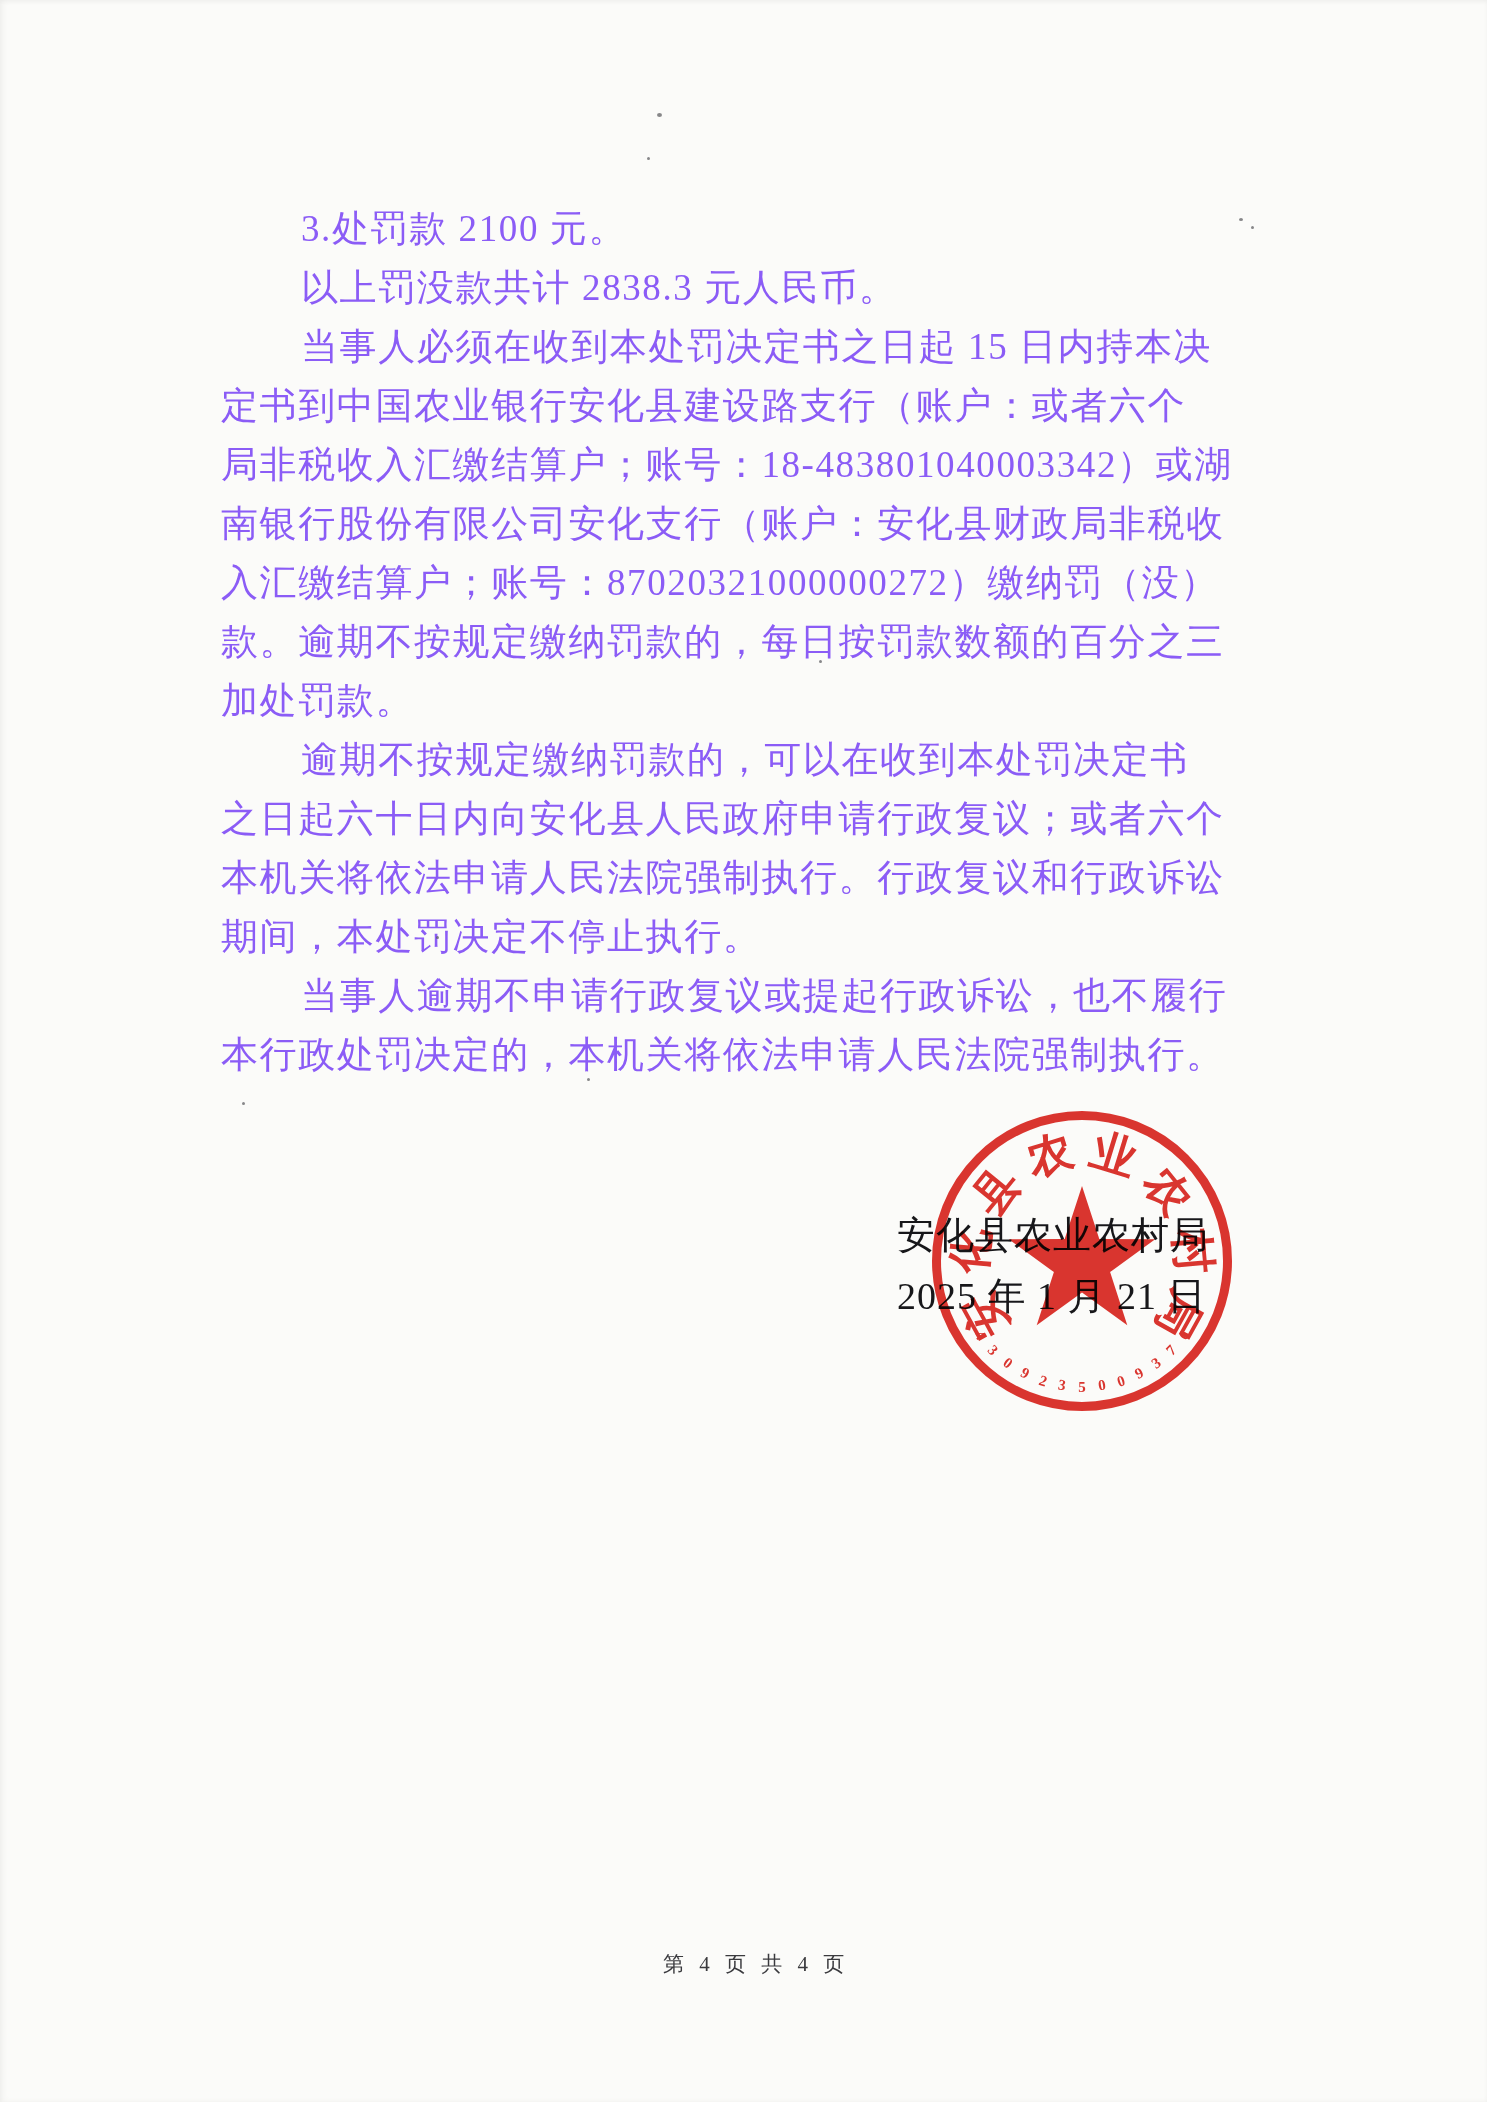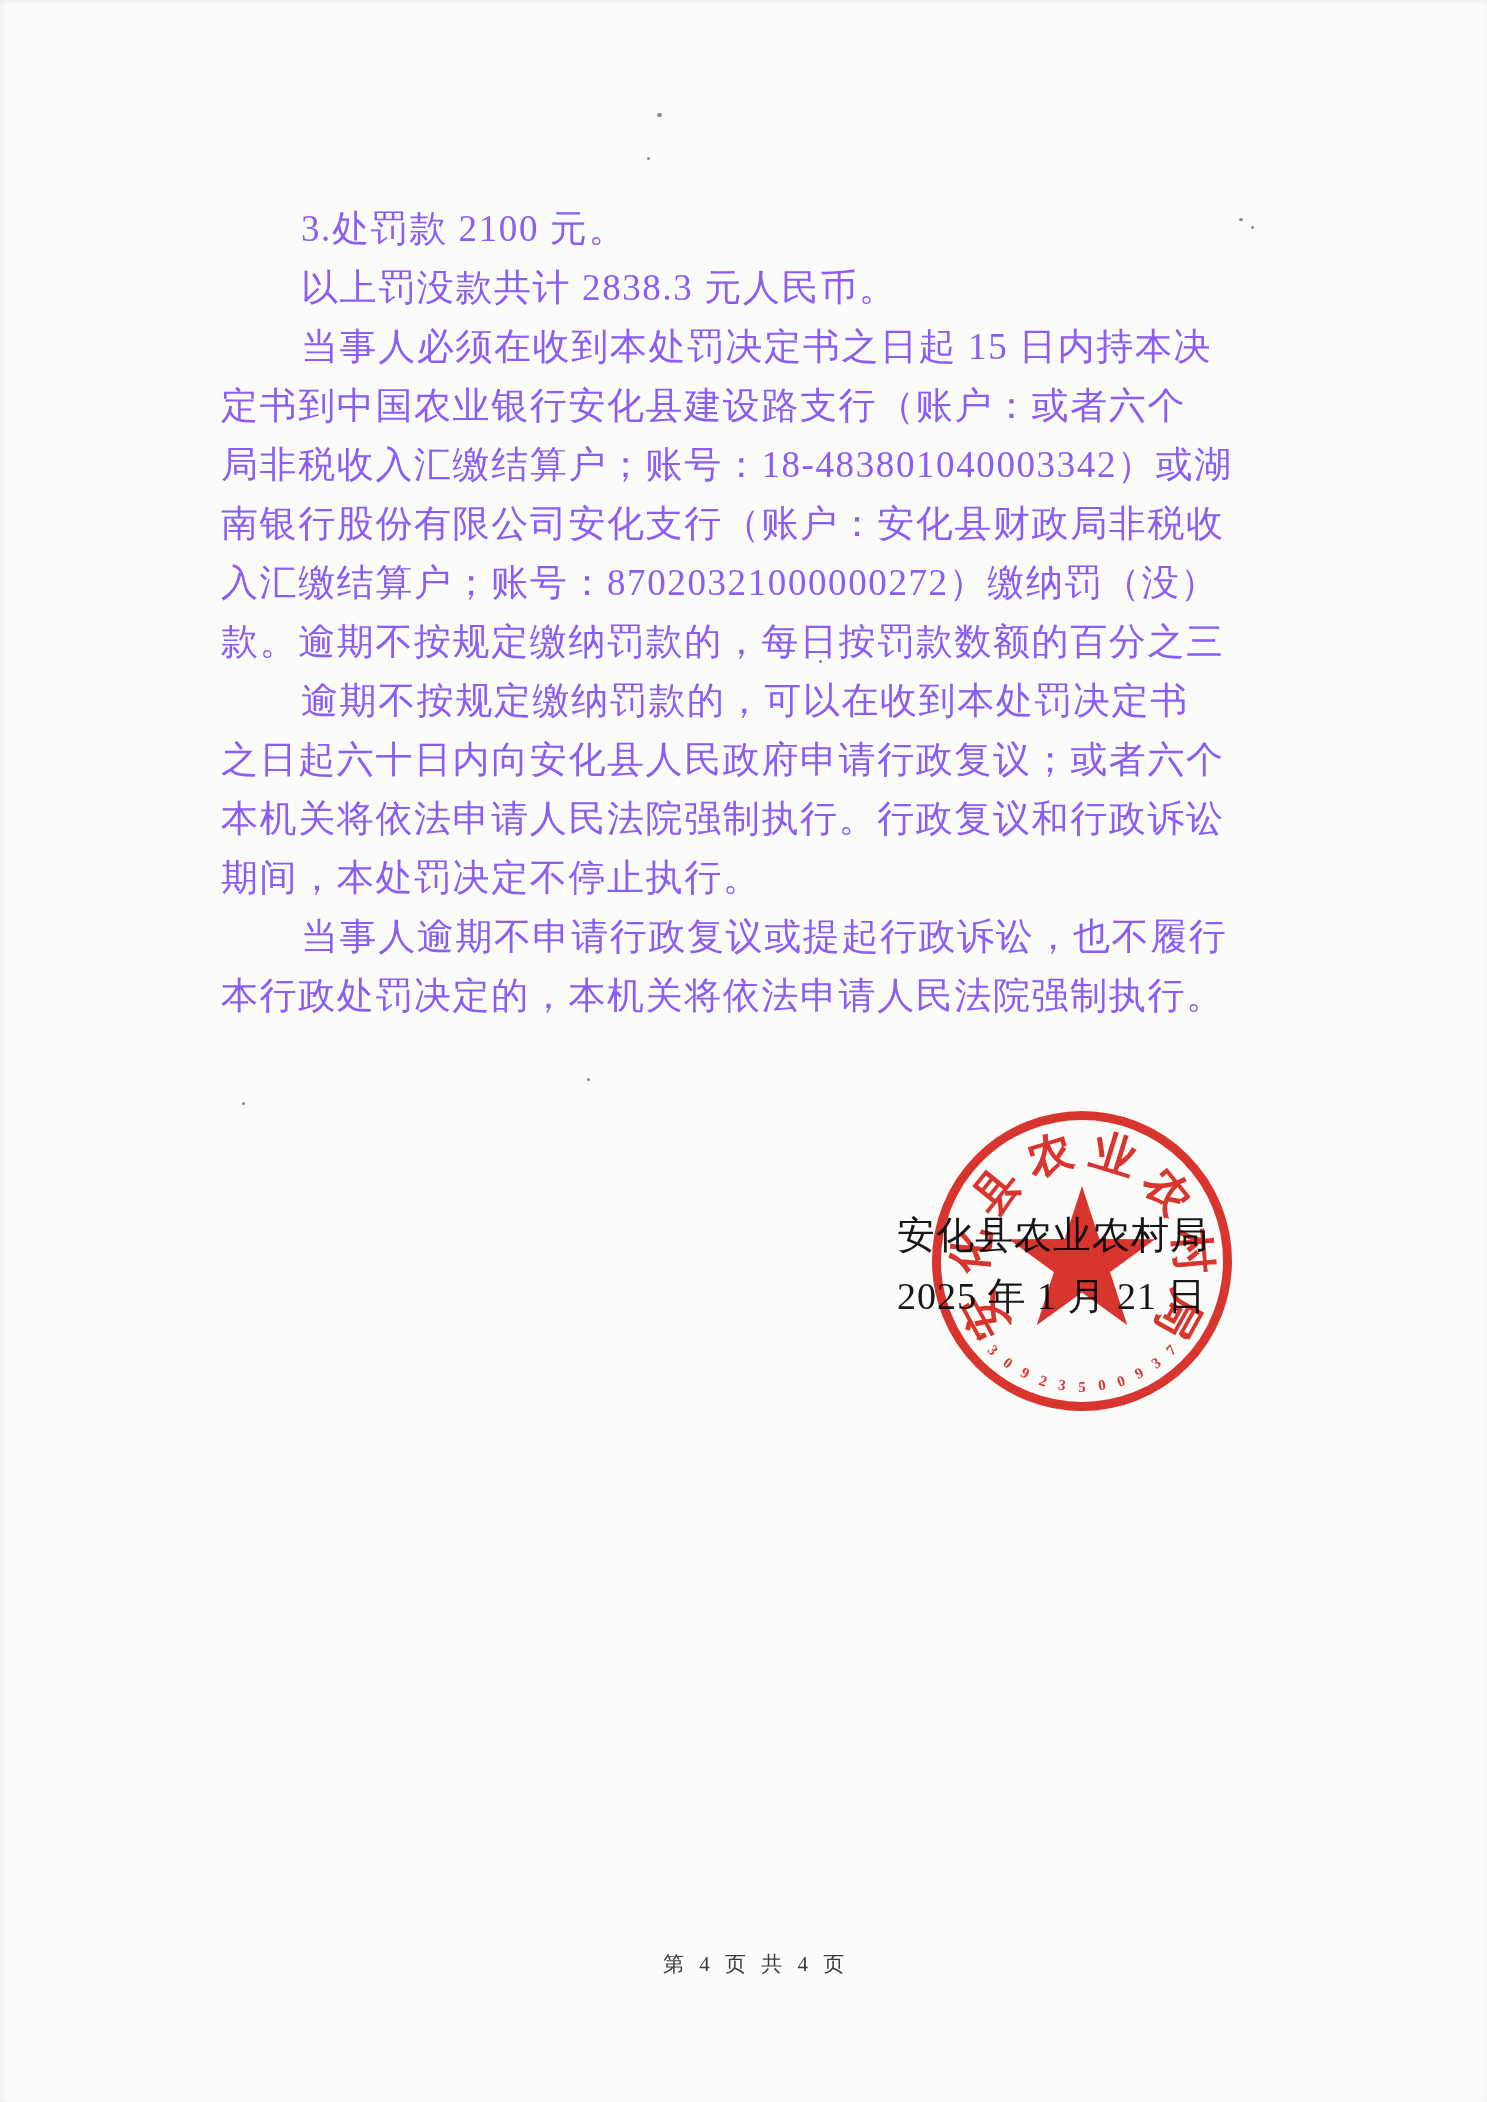--- a/index.html
+++ b/index.html
@@ -88,20 +88,21 @@
 
   <div class="body-text" id="body-text">
       <div class="body-line indent">3.处罚款 2100 元。</div>
       <div class="body-line indent">以上罚没款共计 2838.3 元人民币。</div>
       <div class="body-line indent">当事人必须在收到本处罚决定书之日起 15 日内持本决</div>
       <div class="body-line">定书到中国农业银行安化县建设路支行（账户：或者六个</div>
       <div class="body-line">局非税收入汇缴结算户；账号：18-483801040003342）或湖</div>
       <div class="body-line">南银行股份有限公司安化支行（账户：安化县财政局非税收</div>
       <div class="body-line">入汇缴结算户；账号：87020321000000272）缴纳罚（没）</div>
       <div class="body-line">款。逾期不按规定缴纳罚款的，每日按罚款数额的百分之三</div>
+      <div class="body-line">加处罚款。</div>
       <div class="body-line indent">逾期不按规定缴纳罚款的，可以在收到本处罚决定书</div>
       <div class="body-line">之日起六十日内向安化县人民政府申请行政复议；或者六个</div>
       <div class="body-line">本机关将依法申请人民法院强制执行。行政复议和行政诉讼</div>
       <div class="body-line">期间，本处罚决定不停止执行。</div>
       <div class="body-line indent">当事人逾期不申请行政复议或提起行政诉讼，也不履行</div>
       <div class="body-line">本行政处罚决定的，本机关将依法申请人民法院强制执行。</div>
     </div>
 
   <div class="signature-block">
     <div>安化县农业农村局</div>

